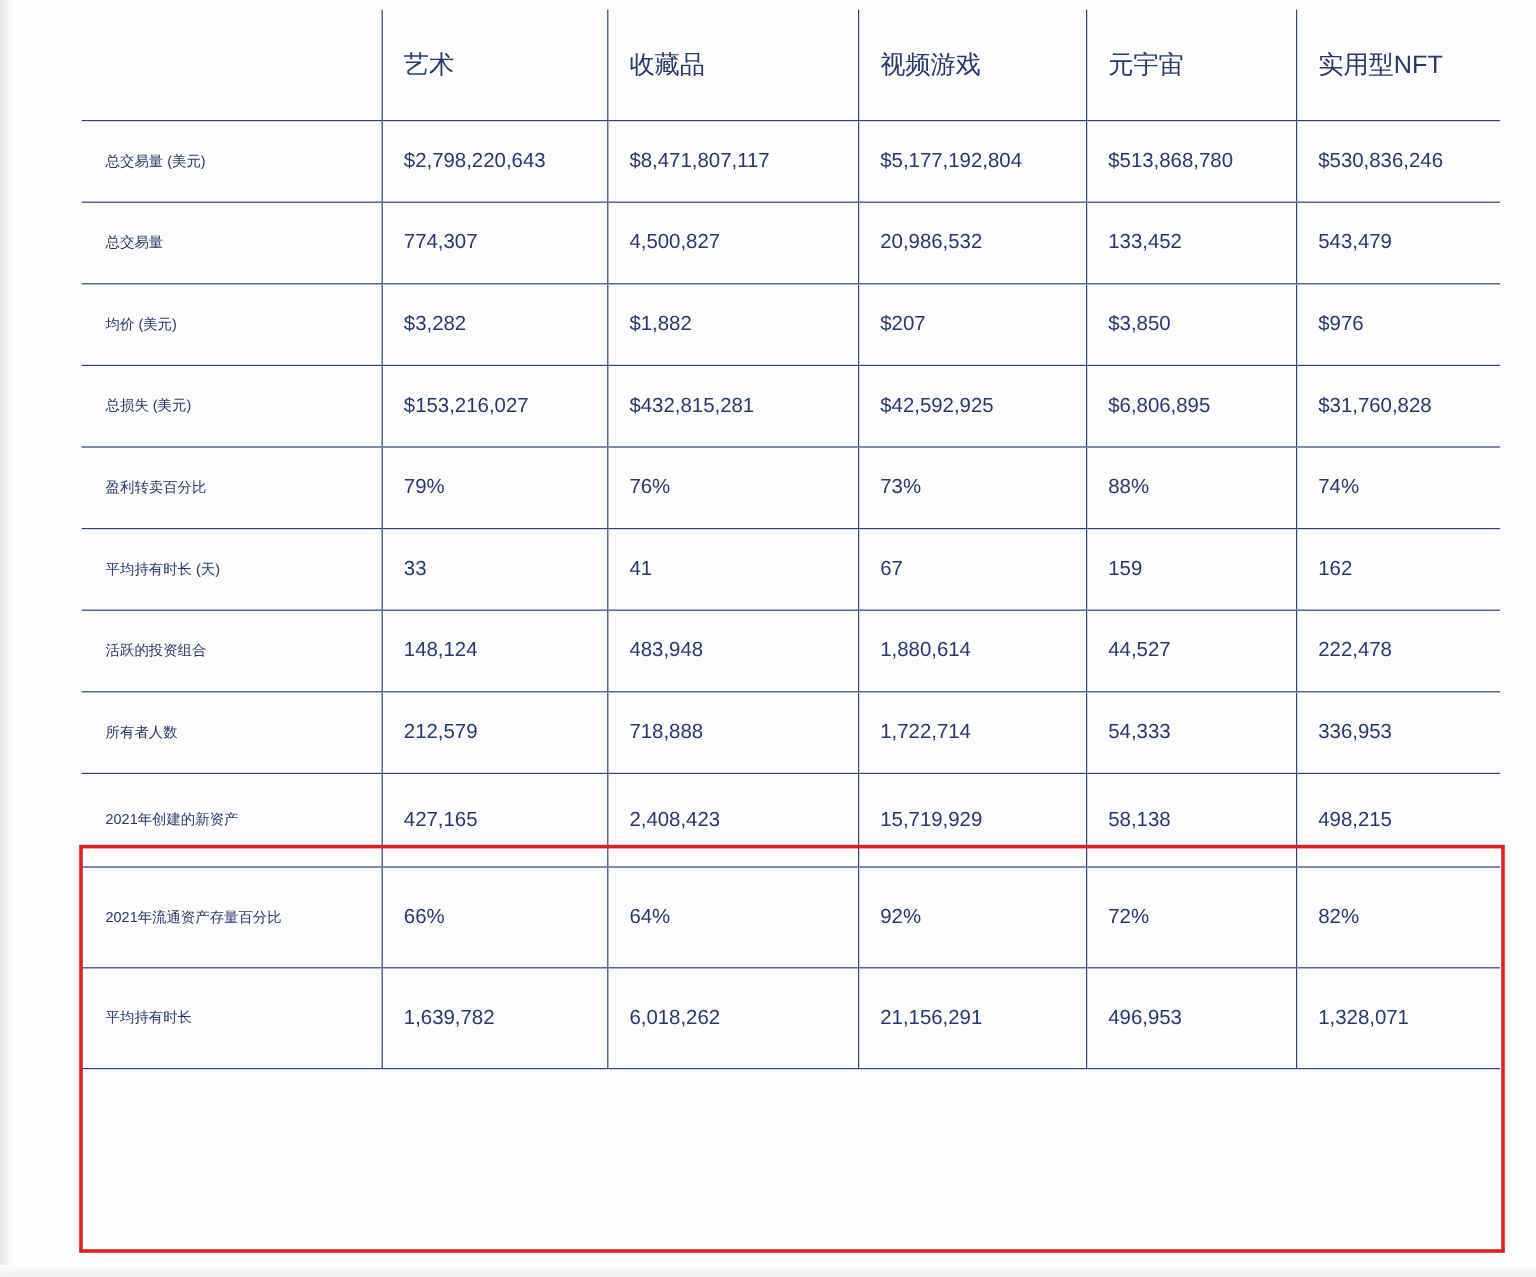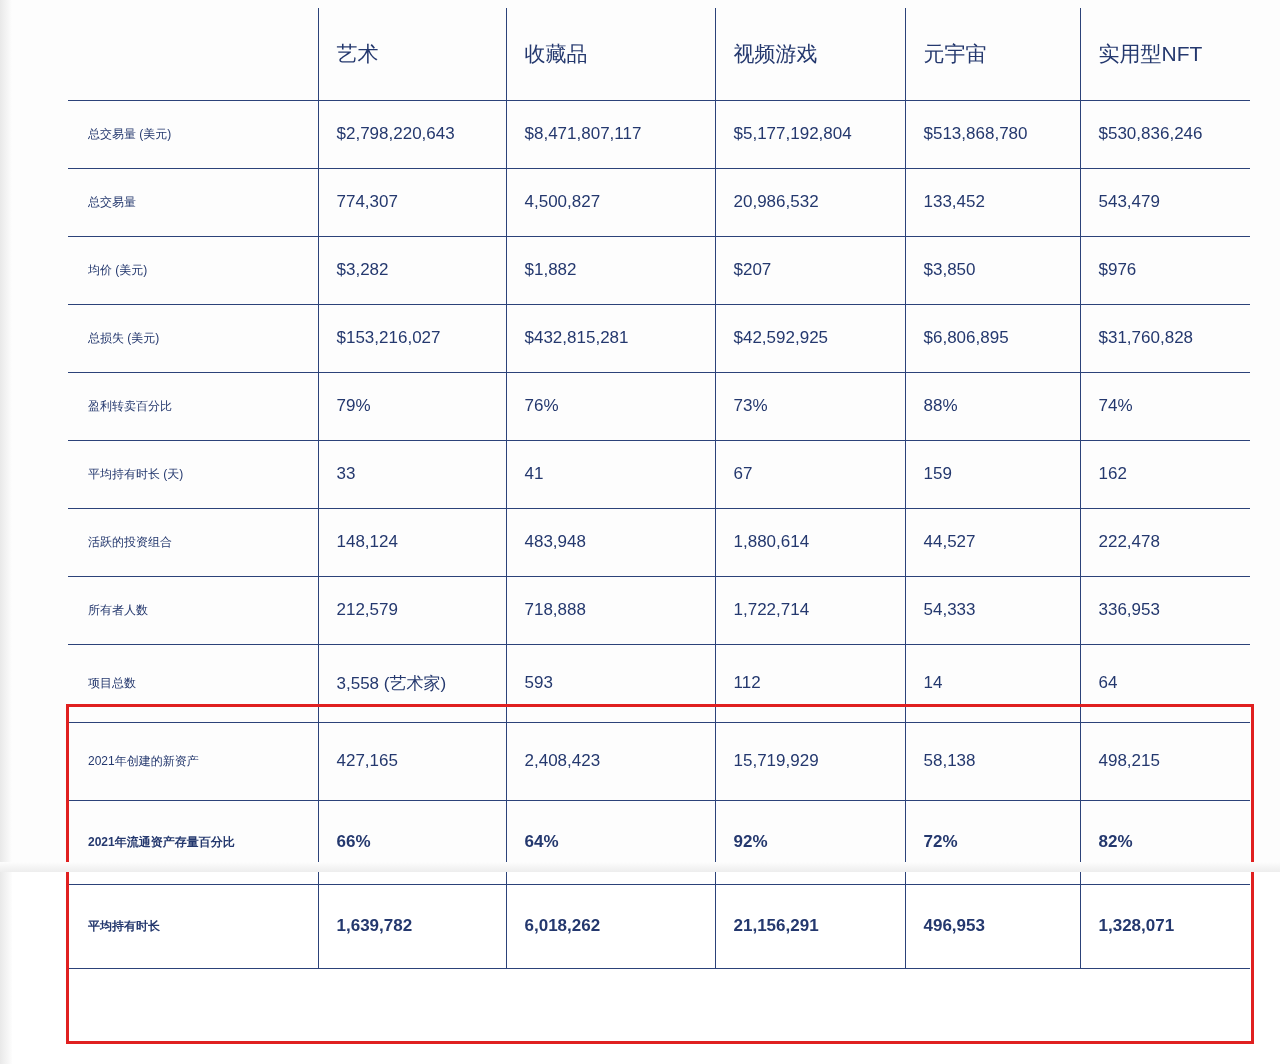--- a/index.html
+++ b/index.html
@@ -13,21 +13,21 @@
     font-family: "Liberation Sans", sans-serif;
     color: #24386e;
     position: relative;
     overflow: hidden;
   }
   .sheet {
     position: absolute;
     left: 0;
     top: 0;
     width: 1280px;
-    height: 872px;
+    height: 1064px;
     background: #fdfdfd;
   }
   table.data-table {
     position: absolute;
     left: 68px;
     top: 8px;
     width: 1182px;
     border-collapse: collapse;
     table-layout: fixed;
   }
@@ -62,21 +62,21 @@
   
   table.data-table td.vsep, table.data-table th.vsep {
     border-left: 1.5px solid #2c4279;
   }
   table.data-table tbody td.rowlabel {
     font-size: 12px;
     line-height: 1.35;
     padding-left: 20px;
   }
   table.data-table tbody tr.tall td { height: 78px; }
-  table.data-table tbody tr.xtall td { height: 84px; font-weight: bold; }
+  table.data-table tbody tr.xtall td { height: 84px; }
   table.data-table tbody tr:last-child td {
     border-bottom: 1.5px solid #2c4279;
   }
   .highlight-box {
     position: absolute;
     left: 66px;
     top: 704px;
     width: 1188px;
     height: 340px;
     border: 3px solid #e02020;
@@ -180,28 +180,20 @@
       </tr>
       <tr>
         <td class="rowlabel">所有者人数</td>
         <td class="vsep">212,579</td>
         <td class="vsep">718,888</td>
         <td class="vsep">1,722,714</td>
         <td class="vsep">54,333</td>
         <td class="vsep">336,953</td>
       </tr>
       <tr class="tall">
-        <td class="rowlabel">项目总数</td>
-        <td class="vsep">3,558 (艺术家)</td>
-        <td class="vsep">593</td>
-        <td class="vsep">112</td>
-        <td class="vsep">14</td>
-        <td class="vsep">64</td>
-      </tr>
-      <tr class="tall">
         <td class="rowlabel">2021年创建的新资产</td>
         <td class="vsep">427,165</td>
         <td class="vsep">2,408,423</td>
         <td class="vsep">15,719,929</td>
         <td class="vsep">58,138</td>
         <td class="vsep">498,215</td>
       </tr>
       <tr class="xtall">
         <td class="rowlabel">2021年流通资产存量百分比</td>
         <td class="vsep">66%</td>

